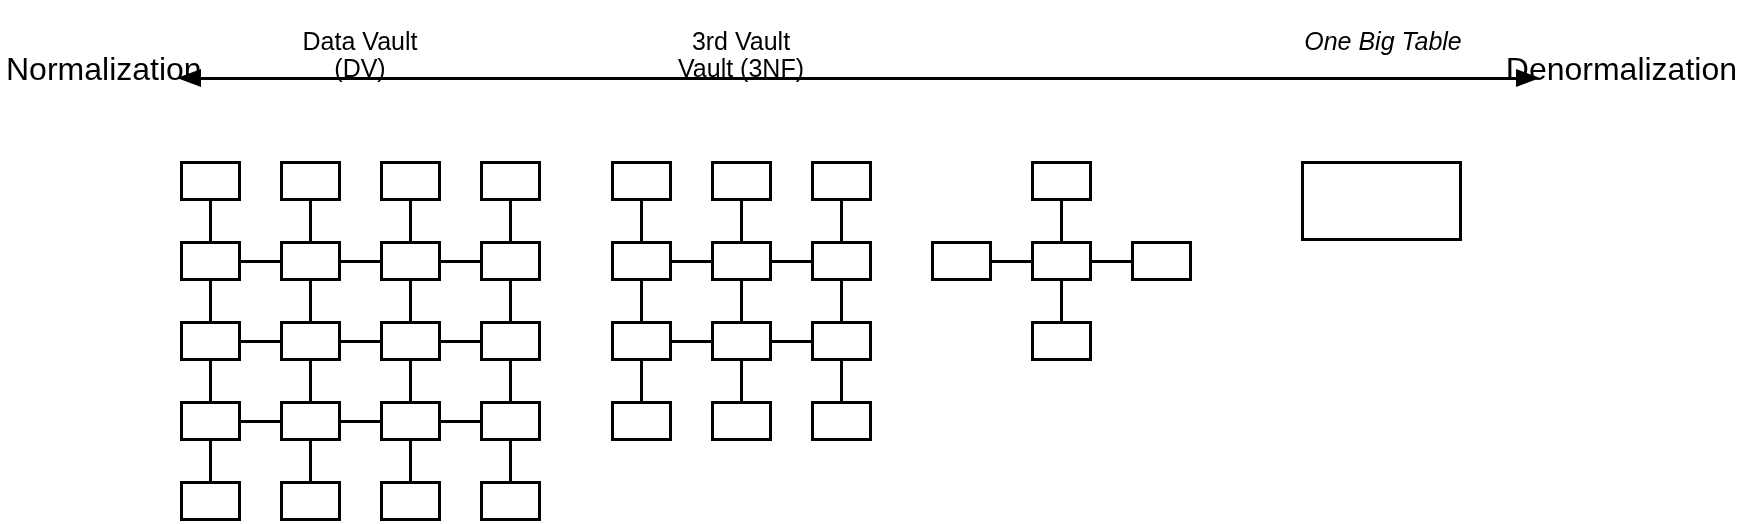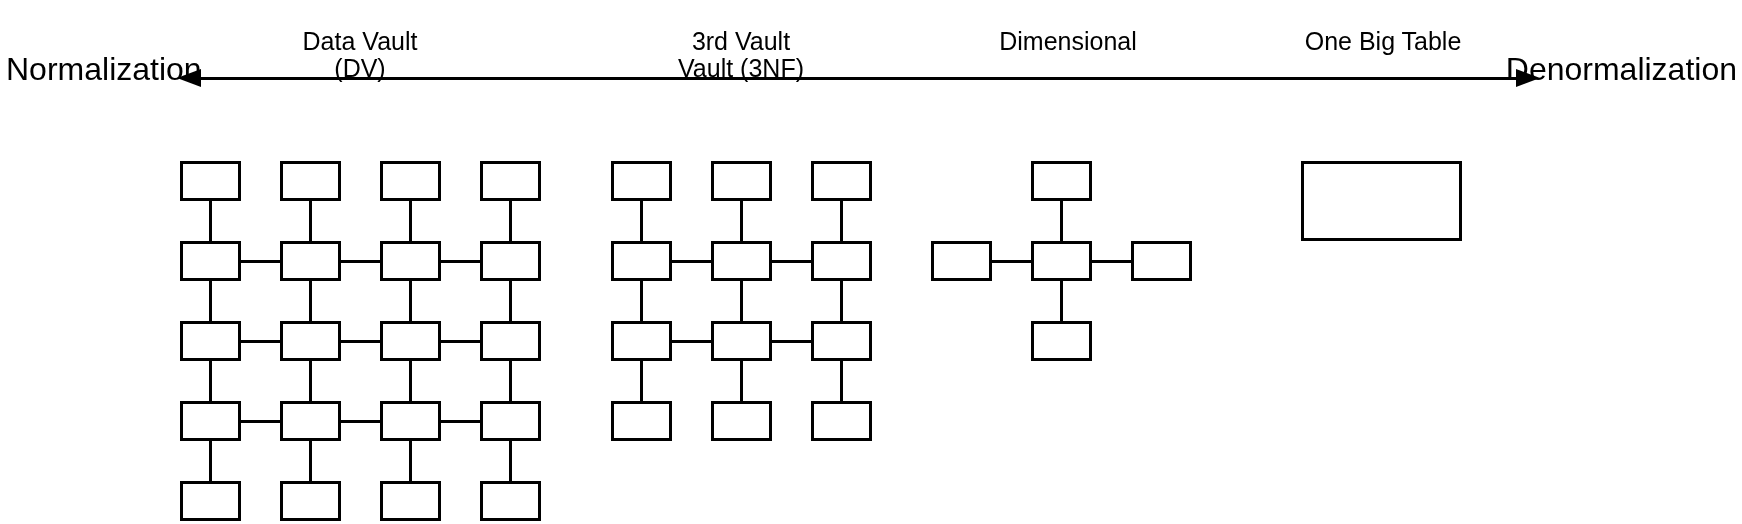--- a/index.html
+++ b/index.html
@@ -60,23 +60,22 @@
   <div id="method-labels">
       <div class="method-label" style="left: 360px;">
         <div class="">Data Vault</div>
         <div class="">(DV)</div>
       </div>
       <div class="method-label" style="left: 741px;">
         <div class="">3rd Vault</div>
         <div class="">Vault (3NF)</div>
       </div>
       <div class="method-label" style="left: 1068px;">
-        <div class="">Dimensional</div>
       </div>
-      <div class="method-label" style="left: 1383px;">
+      <div class="method-label" style="left: 1383px; font-style: italic;">
         <div class="">One Big Table</div>
       </div>
     </div>
   <div id="arrow-layer">
       <div class="arrow-line" style="left: 195px; top: 77px; width: 1327px; height: 3px;"></div>
       <div class="arrow-head west" style="left: 177px; top: 69px;"></div>
       <div class="arrow-head east" style="left: 1516px; top: 69px;"></div>
     </div>
   <div id="shape-layer">
       <div class="tbox" style="left: 180px; top: 161px; width: 61px; height: 40px;"></div>

